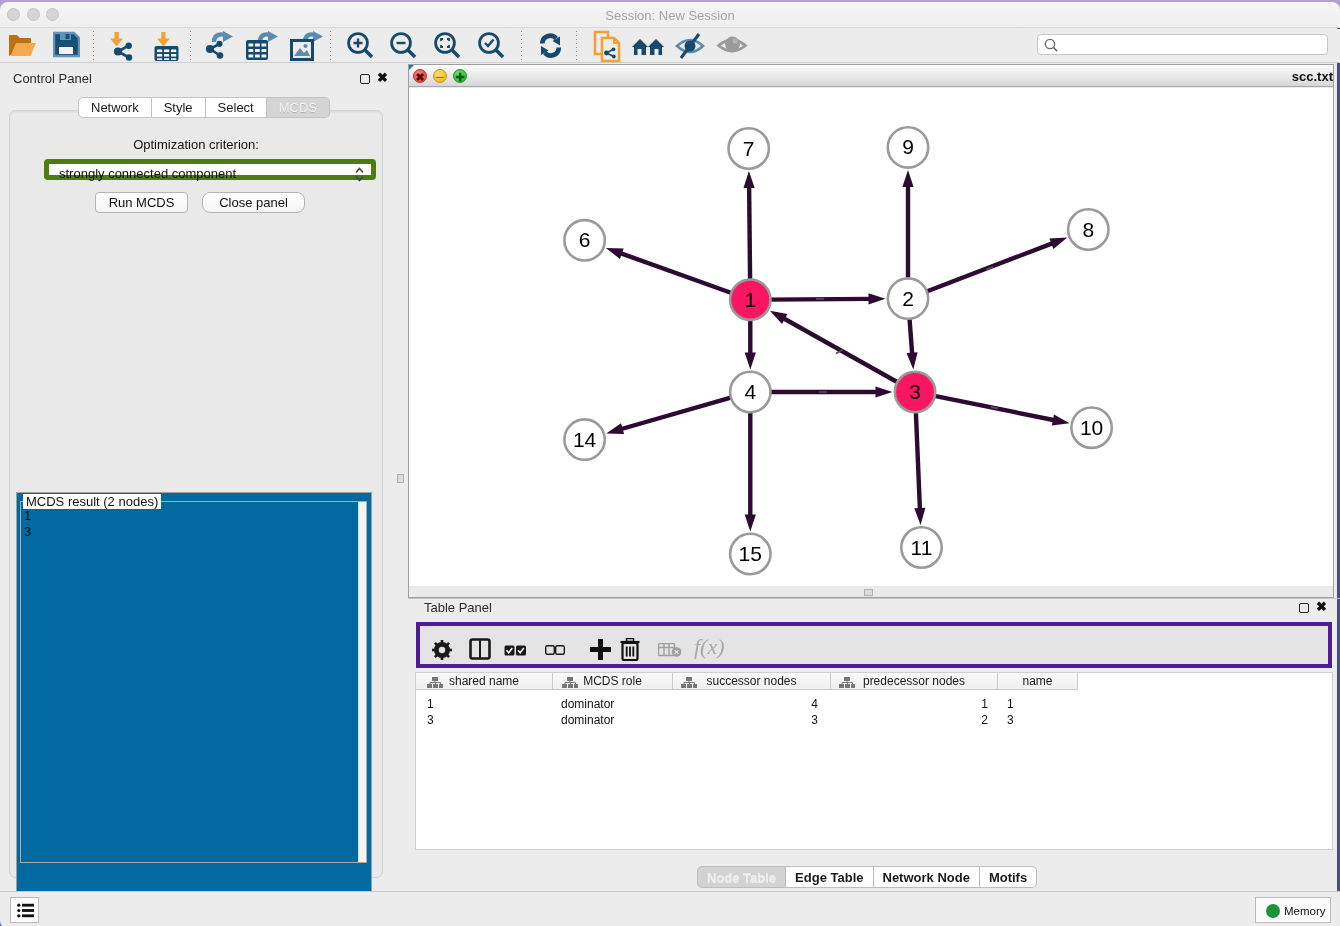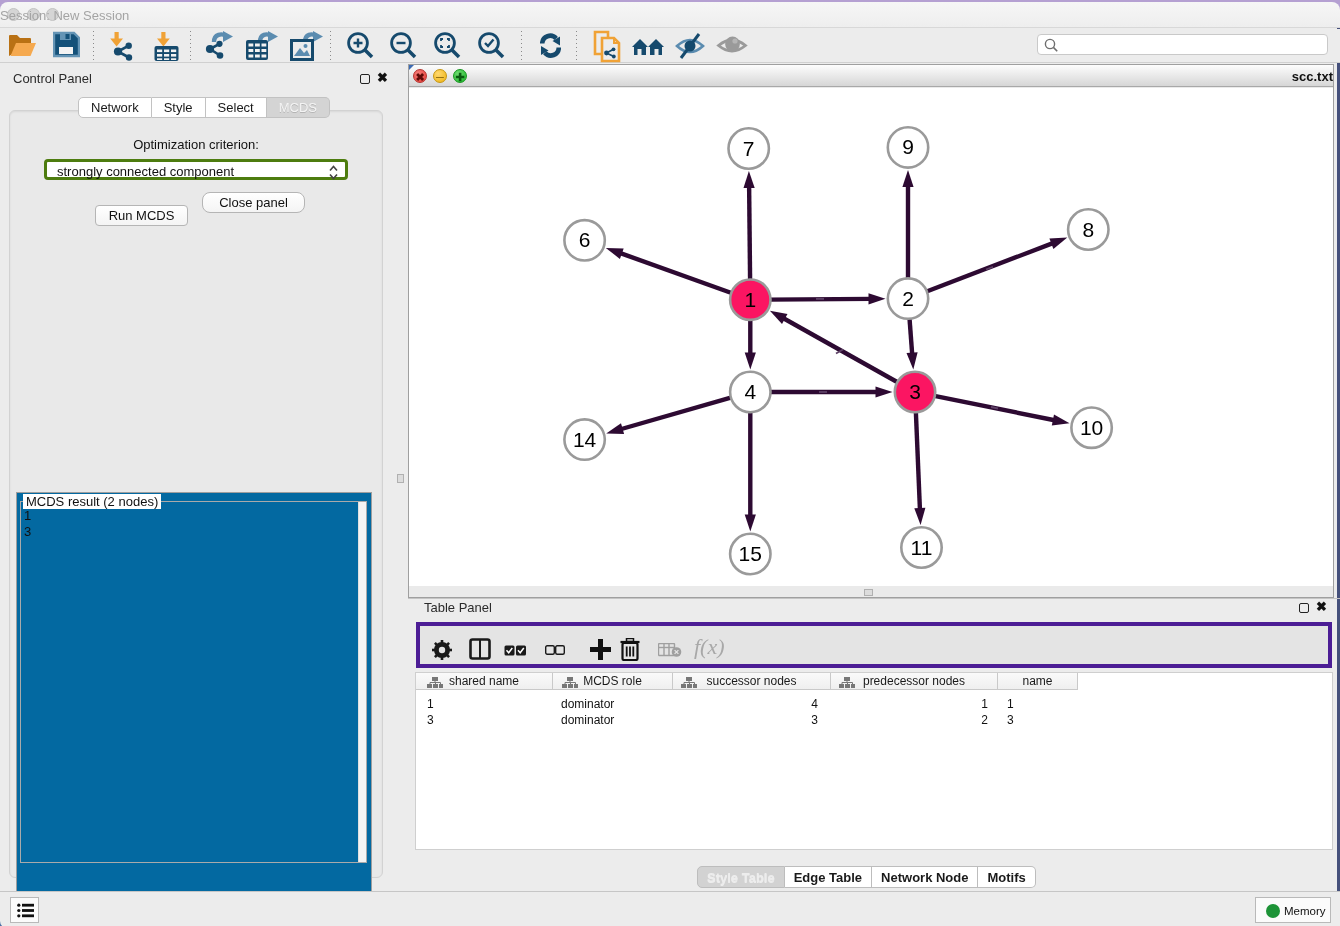--- a/index.html
+++ b/index.html
@@ -9,44 +9,44 @@
 
 
 #desktop-top { left:0; top:0; width:1340px; height:14px; background:#b5a0d2; }
 #desktop-right { right:0; top:10px; width:3px; height:916px; background:#45507b; }
 #corner-bl { left:0; bottom:0; width:6px; height:5px; background:#4a6fa5; }
 #corner-bl:after { content:""; position:absolute; left:0; bottom:-2px; width:10px; height:8px; border-radius:0 0 0 7px; background:#ececec; }
 
 
 #titlebar { left:0; top:2px; width:1340px; height:26px; background:linear-gradient(#f6f6f6,#eeeeee); border-bottom:1px solid #d8d8d8; border-radius:8px 8px 0 0; }
 .tl-dot { position:absolute; top:6px; width:13px; height:13px; border-radius:50%; background:#d5d5d5; border:1px solid #c3c3c3; }
-#title-text { width:100%; text-align:left; top:6px; font-size:13px; color:#a4a4a4; }
+#title-text { width:100%; text-align:center; top:6px; font-size:13px; color:#a4a4a4; }
 
 
 #toolbar { left:0; top:29px; width:1340px; height:34px; background:#ececec; border-bottom:1px solid #d0d0d0; }
 .tsep { position:absolute; top:2px; height:30px; width:1px; background-image:linear-gradient(#8a8a8a 25%, rgba(0,0,0,0) 25%); background-size:1px 4px; }
 .ticon { position:absolute; top:1px; }
 #searchbox { left:1037px; top:34px; width:291px; height:21px; background:#fff; border:1px solid #c9c9c9; border-radius:4px; }
 
 
 #cp-title { left:13px; top:71px; font-size:13px; color:#2b2b2b; }
 #cp-float { left:360px; top:74px; width:10px; height:10px; border:1.5px solid #222; border-radius:2px; }
 #cp-close { left:377px; top:70px; font-size:13px; font-weight:bold; color:#111; }
 #cp-pane { left:9px; top:110px; width:374px; height:768px; background:#e9e9e9; border:1px solid #d2d2d2; border-radius:6px; box-shadow:inset 0 1px 2px rgba(0,0,0,0.08); }
 .tabrow { display:flex; }
 #cp-tabs { left:78px; top:97px; height:21px; }
 .tab { font-size:13px; color:#1a1a1a; background:#fff; border:1px solid #c2c2c2; border-left:none; padding:2px 12px 0 12px; height:21px; }
 .tab.first { border-left:1px solid #c2c2c2; border-radius:5px 0 0 5px; }
 .tab.last { border-radius:0 5px 5px 0; }
 .tab.sel { background:#d4d4d4; color:#f4f4f4; text-shadow:0 1px 0 rgba(0,0,0,0.15); }
 #opt-label { left:0px; top:137px; width:392px; text-align:center; font-size:13px; color:#111; }
-#combo { left:44px; top:159px; width:304px; height:21px; background:#fff; border:3px solid #4d7c0f; border-radius:4px; font-size:13px; color:#111; padding:2px 0 0 10px; }
+#combo { left:44px; top:159px; width:332px; height:21px; background:#fff; border:5px solid #4d7c0f; border-radius:4px; font-size:13px; color:#111; padding:2px 0 0 10px; }
 #combo svg { position:absolute; right:6px; top:3px; }
 .btn { position:absolute; top:192px; height:21px; background:linear-gradient(#ffffff,#f4f4f4); border:1px solid #b5b5b5; border-radius:4px; font-size:13px; color:#111; text-align:center; padding-top:2px; }
-#btn-run { left:95px; width:93px;margin-top:13px; }
+#btn-run { left:95px; width:93px; }
 #btn-close { left:202px; width:103px;border-radius:8px; }
 
 
 #mcds-box { left:16px; top:492px; width:356px; height:453px; background:#0369a1; border:1px solid #9e9e9e; }
 #mcds-group { position:absolute; left:3px; top:8px; width:347px; height:362px; border:1px solid #aaaaaa; }
 #mcds-title { position:absolute; left:6px; top:1px; background:#fff; padding:0 3px; font-size:13px; color:#111; }
 #mcds-lines { position:absolute; left:7px; top:15px; font-size:13px; color:#111; line-height:16px; }
 #mcds-scroll { position:absolute; right:4px; top:9px; width:9px; height:360px; background:#f4f4f4; border-left:1px solid #e0e0e0; }
 
 
@@ -420,21 +420,21 @@
   <div class="td" style="left:257px; top:24px; width:145px; text-align:right;">4</div>
   <div class="td" style="left:415px; top:24px; width:157px; text-align:right;">1</div>
   <div class="td" style="left:591px; top:24px;">1</div>
   <div class="td" style="left:11px; top:40px;">3</div>
   <div class="td" style="left:145px; top:40px;">dominator</div>
   <div class="td" style="left:257px; top:40px; width:145px; text-align:right;">3</div>
   <div class="td" style="left:415px; top:40px; width:157px; text-align:right;">2</div>
   <div class="td" style="left:591px; top:40px;">3</div>
 </div>
 <div class="abs tabrow" id="bt-tabs">
-  <div class="btab sel first">Style Table</div>
+  <div class="btab sel first">Node Table</div>
     <div class="btab">Edge Table</div>
     <div class="btab">Network Node</div>
     <div class="btab last">Motifs</div>
 </div>
 <div class="abs" id="hsplit"></div>
 <div class="abs" id="vsplit-handle"></div>
 <div class="abs" id="hsplit-handle"></div>
 <div class="abs" id="statusbar">
   <div id="sb-list">
     <svg style="position:absolute;left:6px;top:5px;" width="17" height="15" viewBox="0 0 17 15">

